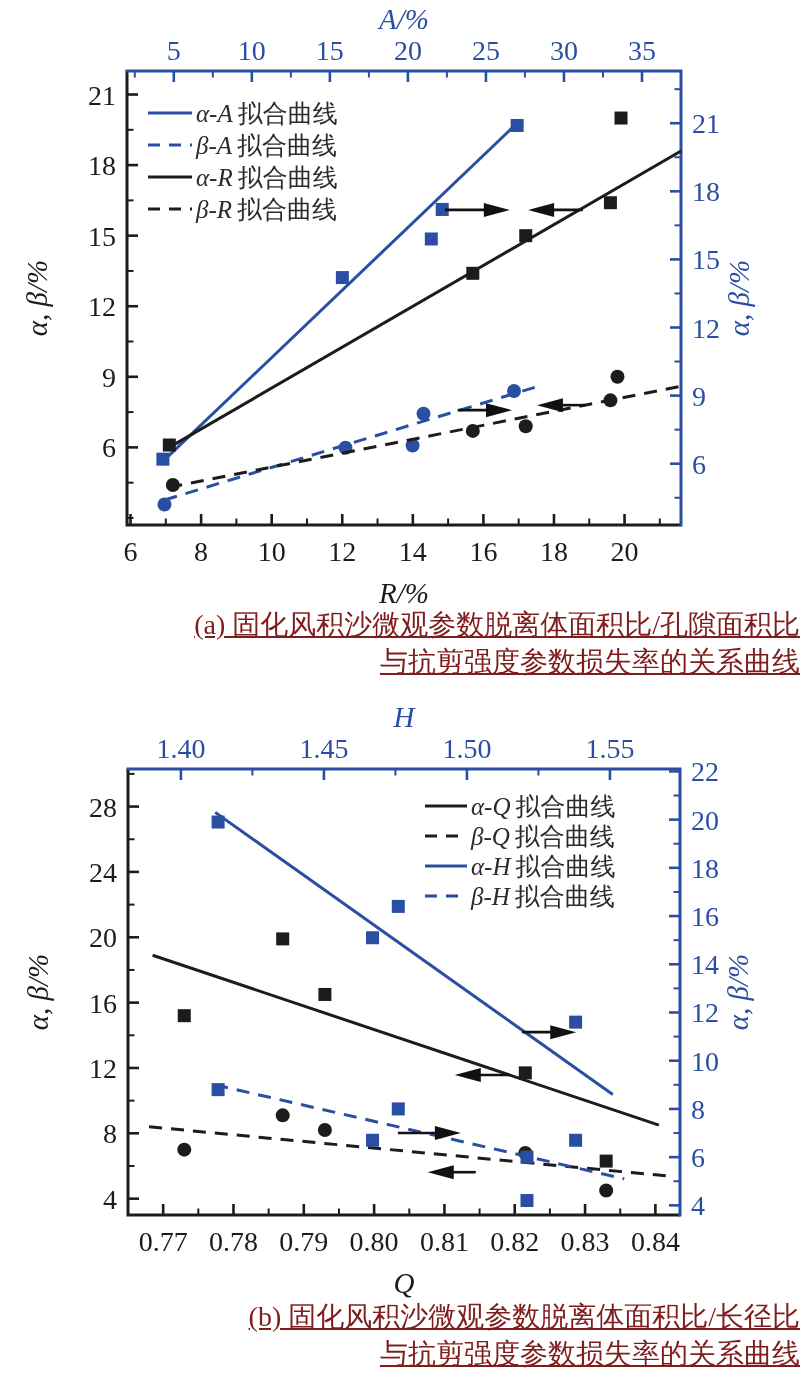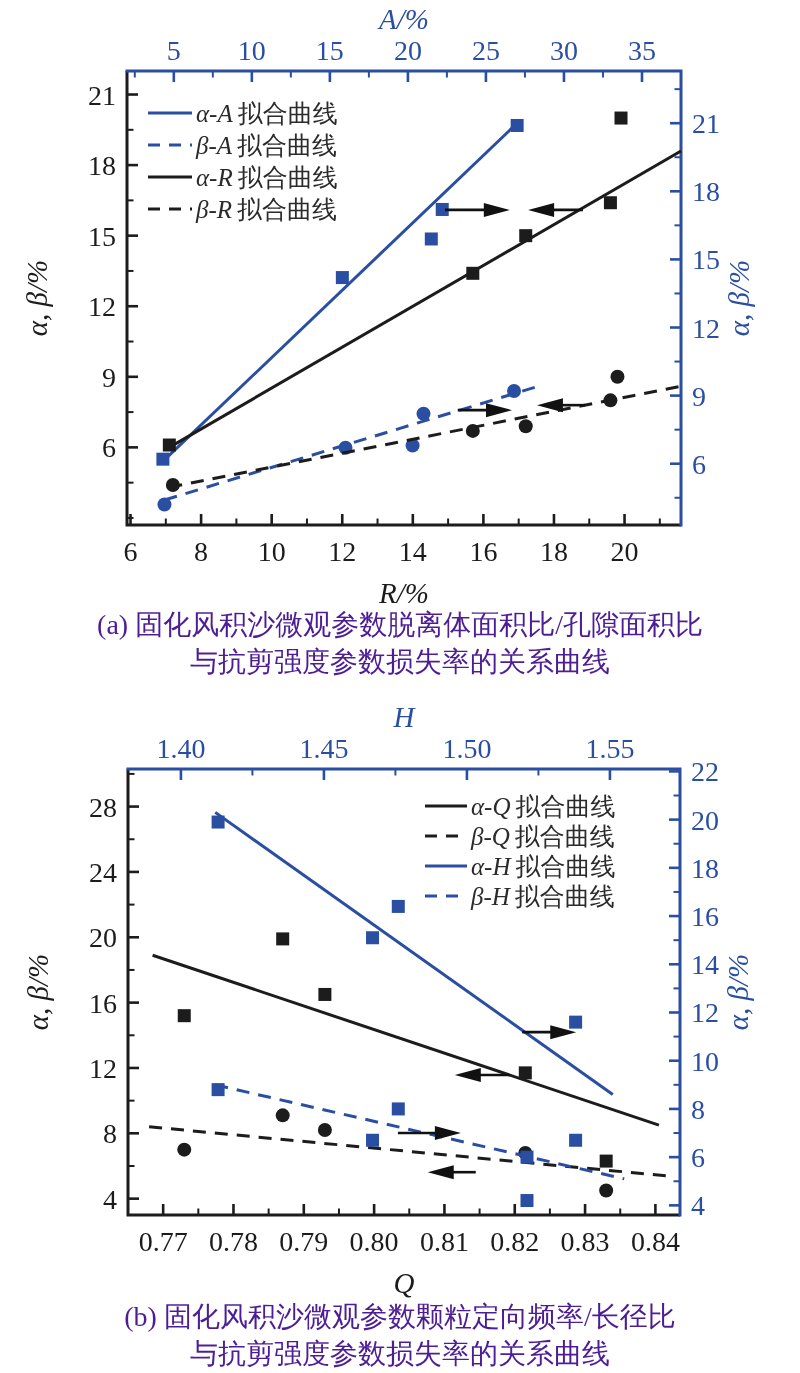--- a/index.html
+++ b/index.html
@@ -2,22 +2,22 @@
 <html><head>
 <meta charset="utf-8">
 <style>
   html,body{margin:0;padding:0;background:#ffffff;}
   .page{position:relative;width:800px;height:1373px;background:#fff;overflow:hidden;
         font-family:"Liberation Serif", serif;}
   svg{position:absolute;left:0;display:block;}
   #chart-a{top:0;}
   #chart-b{top:690px;}
   svg text{font-family:"Liberation Serif", serif;}
-  .caption{position:absolute;left:0;width:100%;text-align:center;font-size:28px;
-           line-height:37px;color:#4c1d95;}
+  .caption{position:absolute;left:0;width:100%;text-align:right;font-size:28px;
+           line-height:37px;color:#7f1d1d;text-decoration:underline;}
   #caption-a{top:606px;}
   #caption-b{top:1298px;}
 </style>
 </head>
 <body>
 
 <div class="page">
   <svg id="chart-a" width="800" height="612" viewBox="0 0 800 612">
       <path d="M 127 71 L 127 525 L 681 525" fill="none" stroke="#1c1c1c" stroke-width="3"></path>
       <path d="M 125.5 71 L 681 71 L 681 526.5" fill="none" stroke="#2a4fa2" stroke-width="3"></path>
@@ -317,16 +317,16 @@
       <line x1="522.1279999999999" y1="342.14" x2="556.724" y2="342.14" stroke="#111111" stroke-width="2.6"></line>
       <polygon points="576.224,342.14 550.224,335.14 550.224,349.14" fill="#111111"></polygon>
       <line x1="509.984" y1="384.956" x2="474.284" y2="384.956" stroke="#111111" stroke-width="2.6"></line>
       <polygon points="454.784,384.956 480.784,377.956 480.784,391.956" fill="#111111"></polygon>
       <line x1="397.928" y1="442.936" x2="441.356" y2="442.936" stroke="#111111" stroke-width="2.6"></line>
       <polygon points="460.856,442.936 434.856,435.936 434.856,449.936" fill="#111111"></polygon>
       <line x1="475.76" y1="482.184" x2="447.23600000000005" y2="482.184" stroke="#111111" stroke-width="2.6"></line>
       <polygon points="427.73600000000005,482.184 453.73600000000005,475.184 453.73600000000005,489.184" fill="#111111"></polygon>
     </svg>
   <div class="caption" id="caption-b">
-    <div>(b) 固化风积沙微观参数颗粒定向频率/长径比</div>
+    <div>(b) 固化风积沙微观参数脱离体面积比/长径比</div>
     <div>与抗剪强度参数损失率的关系曲线</div>
   </div>
 </div>
 
 </body></html>

